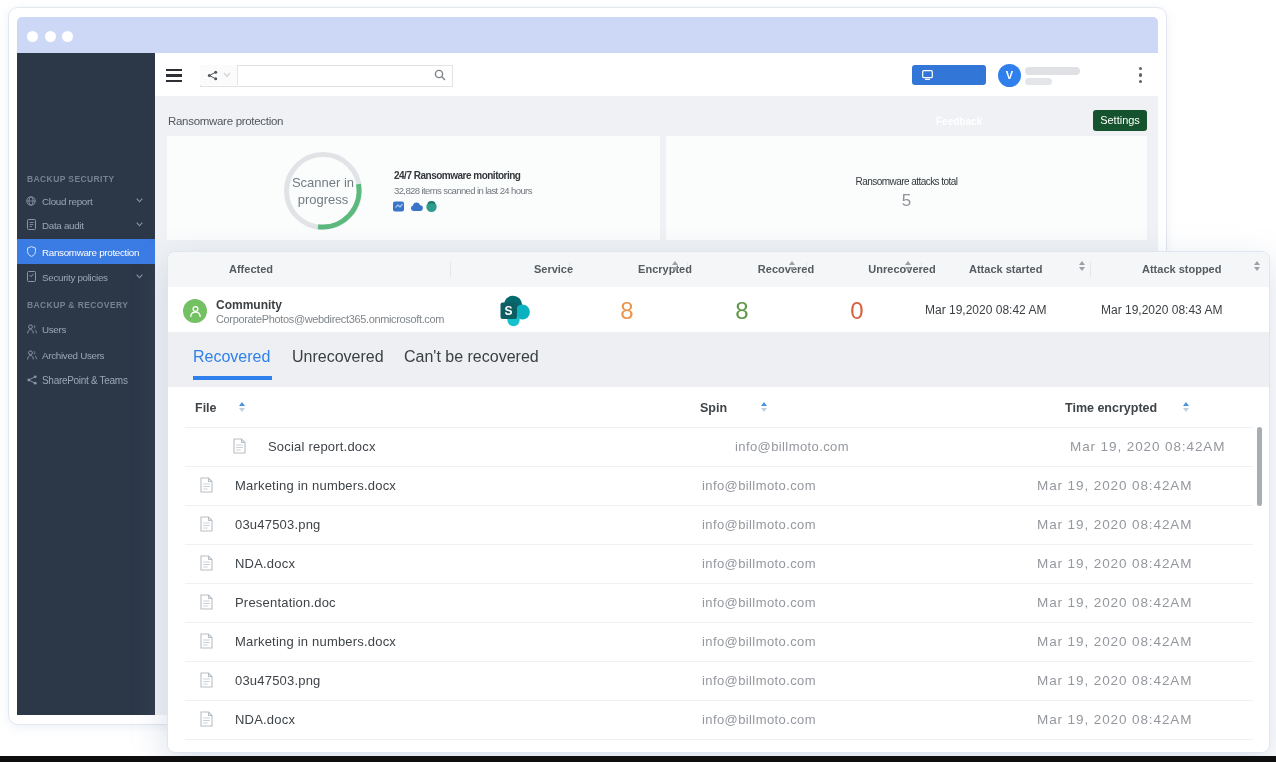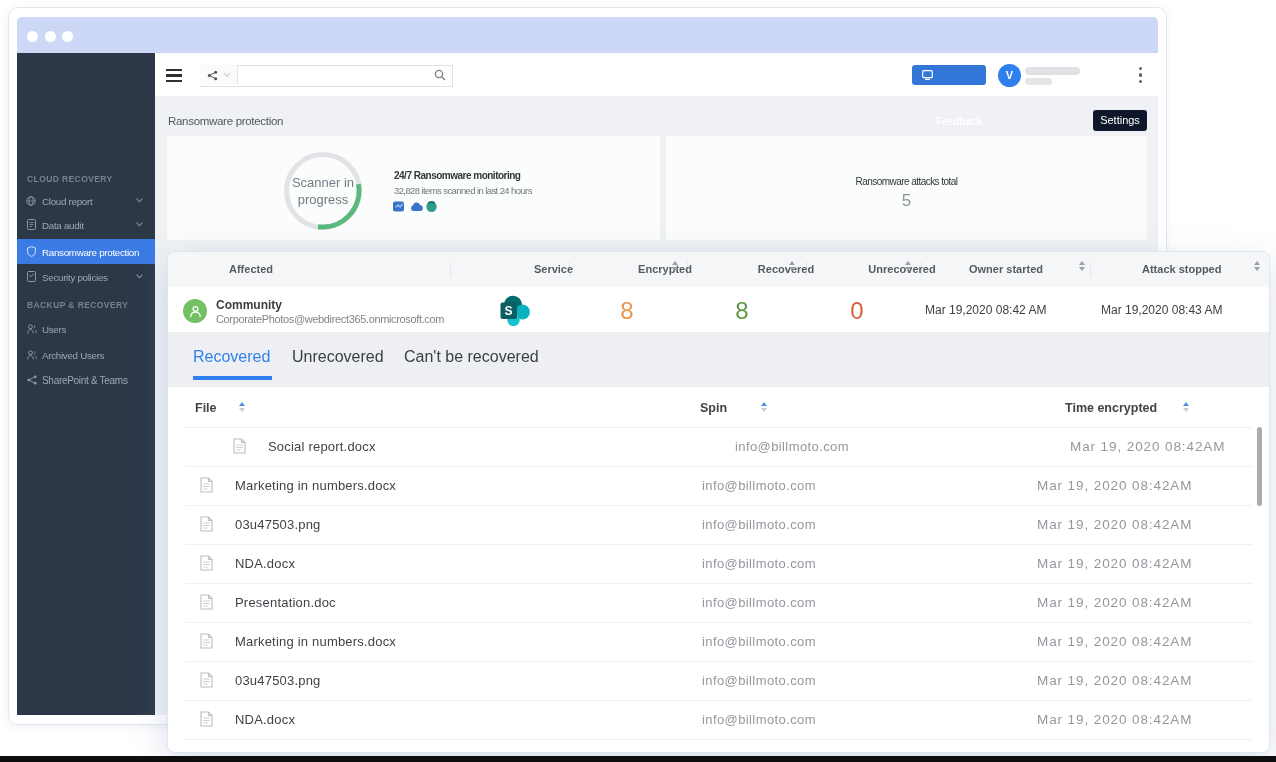--- a/index.html
+++ b/index.html
@@ -25,21 +25,21 @@
 
 <div class="abs" style="left:8px;top:7px;width:1157px;height:716px;background:#ffffff;border:1px solid #e2e7f0;border-radius:10px;box-shadow:0 2px 10px rgba(180,195,220,0.25);"></div>
 
 <div class="abs" style="left:17px;top:17px;width:1141px;height:36px;background:#ccd8f6;border-radius:5px 5px 0 0;"></div>
 <div class="abs" style="left:27px;top:30.5px;width:11px;height:11px;border-radius:50%;background:#ffffff;"></div>
 <div class="abs" style="left:45px;top:30.5px;width:11px;height:11px;border-radius:50%;background:#ffffff;"></div>
 <div class="abs" style="left:62px;top:30.5px;width:11px;height:11px;border-radius:50%;background:#ffffff;"></div>
 
 <div class="abs" id="sidebar" style="left:17px;top:53px;width:138px;height:662px;background:#2c3848;overflow:hidden;">
 
-  <div class="abs" style="left:10px;top:121px;font-size:8.5px;font-weight:bold;letter-spacing:0.4px;color:#76828f;">CLOUD RECOVERY</div>
+  <div class="abs" style="left:10px;top:121px;font-size:8.5px;font-weight:bold;letter-spacing:0.4px;color:#76828f;">BACKUP SECURITY</div>
 
   <div class="abs" style="left:0;top:135px;width:138px;height:25px;">
     <svg class="abs" style="left:9px;top:7.5px;" width="10" height="10" viewBox="0 0 10 10">
         <circle cx="5" cy="5" r="4.2" stroke="#8b97a6" stroke-width="1" fill="none"></circle>
         <ellipse cx="5" cy="5" rx="2" ry="4.2" stroke="#8b97a6" stroke-width="0.8" fill="none"></ellipse>
         <path d="M0.8 5 h8.4" stroke="#8b97a6" stroke-width="0.8"></path>
       </svg>
     <div class="abs" style="left:25px;top:7.5px;font-size:9.8px;letter-spacing:-0.3px;color:#9aa7b5;white-space:nowrap;">Cloud report</div>
     <svg class="abs" style="left:119px;top:10px;" width="7" height="5" viewBox="0 0 7 5">
         <path d="M0.7 0.7 L3.5 3.8 L6.3 0.7" stroke="#8b97a6" stroke-width="1.1" fill="none"></path>
@@ -140,21 +140,21 @@
 <div class="abs" style="left:998px;top:63.5px;width:23px;height:23px;border-radius:50%;background:#2f80ed;color:#fff;font-size:11px;font-weight:bold;text-align:center;line-height:23px;">V</div>
 
 <div class="abs" style="left:1025px;top:67px;width:55px;height:7.5px;border-radius:4px;background:#dfe1e5;"></div>
 <div class="abs" style="left:1025px;top:78px;width:27px;height:7px;border-radius:4px;background:#e3e5e8;"></div>
 
 <div class="abs" style="left:1138.5px;top:66.5px;width:3.4px;height:3.4px;border-radius:50%;background:#5f6368;"></div>
 <div class="abs" style="left:1138.5px;top:73.3px;width:3.4px;height:3.4px;border-radius:50%;background:#5f6368;"></div>
 <div class="abs" style="left:1138.5px;top:80.1px;width:3.4px;height:3.4px;border-radius:50%;background:#5f6368;"></div>
 
 <div class="abs" style="left:168px;top:115px;font-size:11.5px;letter-spacing:-0.3px;color:#53585e;">Ransomware protection</div>
-<div class="abs" style="left:1093px;top:110px;width:54px;height:21px;background:#0f172a;border-radius:3px;color:#fff;font-size:11px;text-align:center;line-height:21px;">Settings</div>
+<div class="abs" style="left:1093px;top:110px;width:54px;height:21px;background:#14532d;border-radius:3px;color:#fff;font-size:11px;text-align:center;line-height:21px;">Settings</div>
 
 <div class="abs" style="left:167px;top:136px;width:493px;height:104px;background:#fbfcfc;"></div>
 <div class="abs" style="left:666px;top:136px;width:481px;height:104px;background:#fbfcfc;"></div>
 
 <svg class="abs" style="left:281px;top:149px;" width="84" height="84" viewBox="0 0 84 84">
   <circle cx="42" cy="42" r="36.5" stroke="#e1e3e6" stroke-width="5" fill="none"></circle>
   <path d="M 77.45 35.16 A 36.5 36.5 0 0 1 37.05 77.73" stroke="#5bb97e" stroke-width="5" fill="none"></path>
 </svg>
 <div class="abs" style="left:281px;top:174px;width:84px;text-align:center;font-size:13px;line-height:17px;color:#737c84;">Scanner in<br>progress</div>
 
@@ -190,21 +190,21 @@
   <div class="abs hlbl" style="left:519px;top:11px;width:110px;text-align:center;">Recovered</div>
   <div class="abs sorticon" style="left:621px;top:9px;">
       <div class="tri-up"></div>
       <div class="tri-dn"></div>
     </div>
   <div class="abs hlbl" style="left:638px;top:11px;width:104px;text-align:center;">Unrecovered</div>
   <div class="abs sorticon" style="left:737px;top:9px;">
       <div class="tri-up"></div>
       <div class="tri-dn"></div>
     </div>
-  <div class="abs hlbl" style="left:757px;top:11px;">Owner started</div>
+  <div class="abs hlbl" style="left:757px;top:11px;">Attack started</div>
   <div class="abs sorticon" style="left:911px;top:9px;">
       <div class="tri-up"></div>
       <div class="tri-dn"></div>
     </div>
   <div class="abs hlbl" style="left:930px;top:11px;">Attack stopped</div>
   <div class="abs sorticon" style="left:1086px;top:9px;">
       <div class="tri-up"></div>
       <div class="tri-dn"></div>
     </div>
 

